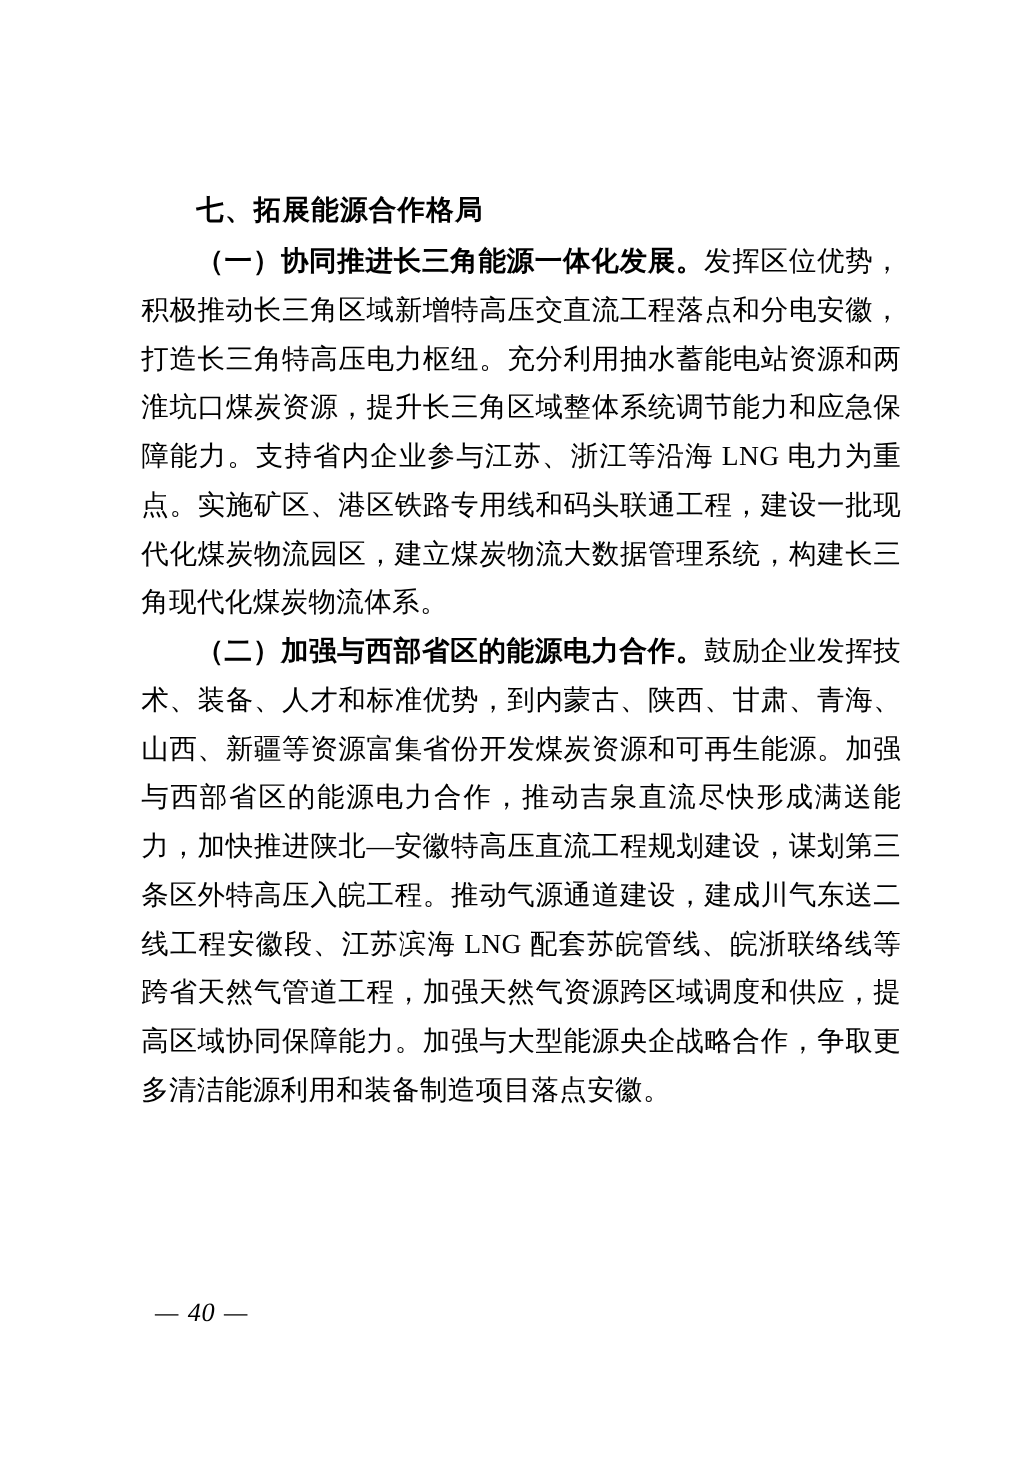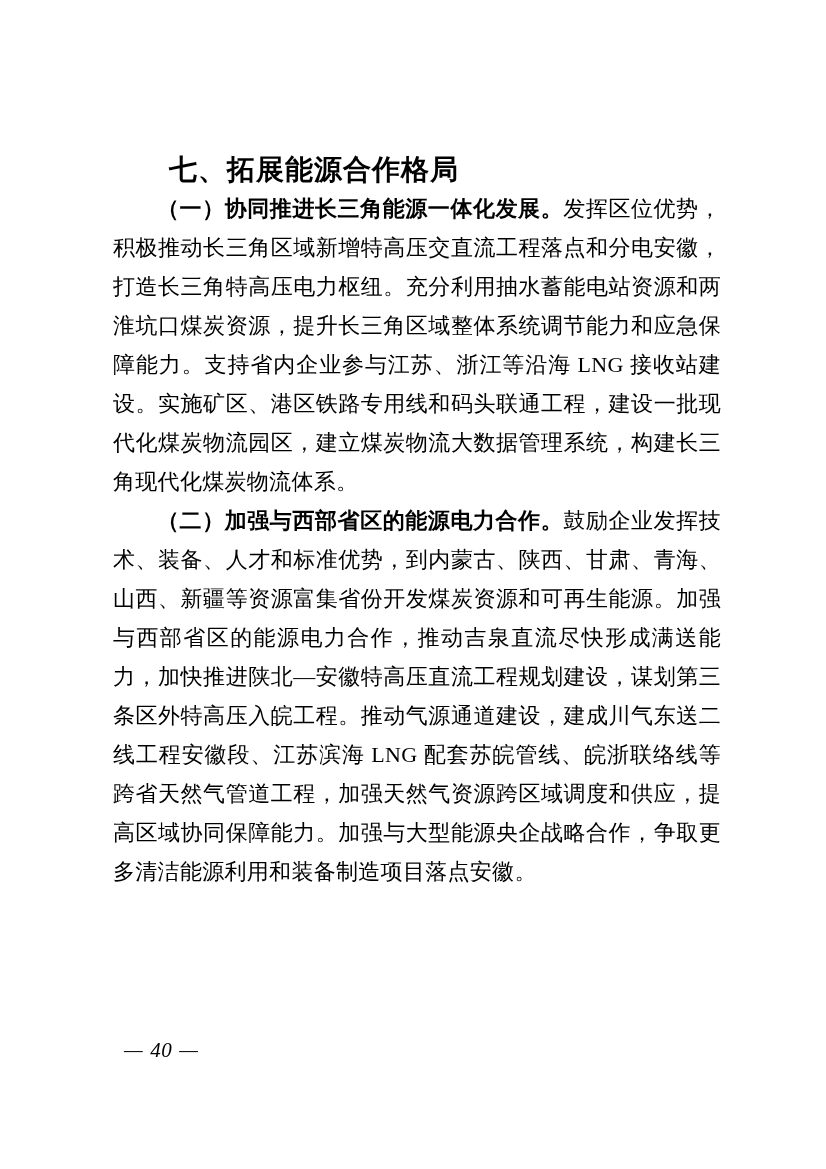--- a/index.html
+++ b/index.html
@@ -22,24 +22,24 @@
     top: 150px;
     width: 608px;
     font-size: 22px;
     line-height: 39px;
     text-align: justify;
     text-align-last: left;
     letter-spacing: 0.3px;
   }
   .heading {
     margin: 0;
-    font-size: 28px;
+    font-size: 22px;
     font-weight: bold;
     text-indent: 2em;
-    font-family: Liberation Sans, sans-serif;
+    font-family: Liberation Mono, monospace;
     letter-spacing: 1px;
   }
   .para {
     margin: 0;
     text-indent: 2em;
   }
   .lead {
     font-weight: bold;
     margin-top: 44px;
   }
@@ -56,18 +56,18 @@
   .footer .pagenum {
     margin: 0 7px;
   }
 </style>
 </head>
 <body>
 
 <div class="page">
   <div class="content">
     <h1 class="heading">七、拓展能源合作格局</h1>
-    <p class="para"><span class="lead">（一）协同推进长三角能源一体化发展。</span><span>发挥区位优势，积极推动长三角区域新增特高压交直流工程落点和分电安徽，打造长三角特高压电力枢纽。充分利用抽水蓄能电站资源和两淮坑口煤炭资源，提升长三角区域整体系统调节能力和应急保障能力。支持省内企业参与江苏、浙江等沿海 LNG 接收站建设。实施矿区、港区铁路专用线和码头联通工程，建设一批现代化煤炭物流园区，建立煤炭物流大数据管理系统，构建长三角现代化煤炭物流体系。</span></p>
+    <p class="para"><span class="lead">（一）协同推进长三角能源一体化发展。</span><span>发挥区位优势，积极推动长三角区域新增特高压交直流工程落点和分电安徽，打造长三角特高压电力枢纽。充分利用抽水蓄能电站资源和两淮坑口煤炭资源，提升长三角区域整体系统调节能力和应急保障能力。支持省内企业参与江苏、浙江等沿海 LNG 电力为重点。实施矿区、港区铁路专用线和码头联通工程，建设一批现代化煤炭物流园区，建立煤炭物流大数据管理系统，构建长三角现代化煤炭物流体系。</span></p>
     <p class="para"><span class="lead">（二）加强与西部省区的能源电力合作。</span><span>鼓励企业发挥技术、装备、人才和标准优势，到内蒙古、陕西、甘肃、青海、山西、新疆等资源富集省份开发煤炭资源和可再生能源。加强与西部省区的能源电力合作，推动吉泉直流尽快形成满送能力，加快推进陕北—安徽特高压直流工程规划建设，谋划第三条区外特高压入皖工程。推动气源通道建设，建成川气东送二线工程安徽段、江苏滨海 LNG 配套苏皖管线、皖浙联络线等跨省天然气管道工程，加强天然气资源跨区域调度和供应，提高区域协同保障能力。加强与大型能源央企战略合作，争取更多清洁能源利用和装备制造项目落点安徽。</span></p>
   </div>
 
   <div class="footer"><span>—</span><span class="pagenum">40</span><span>—</span></div>
 </div>
 
 </body></html>

